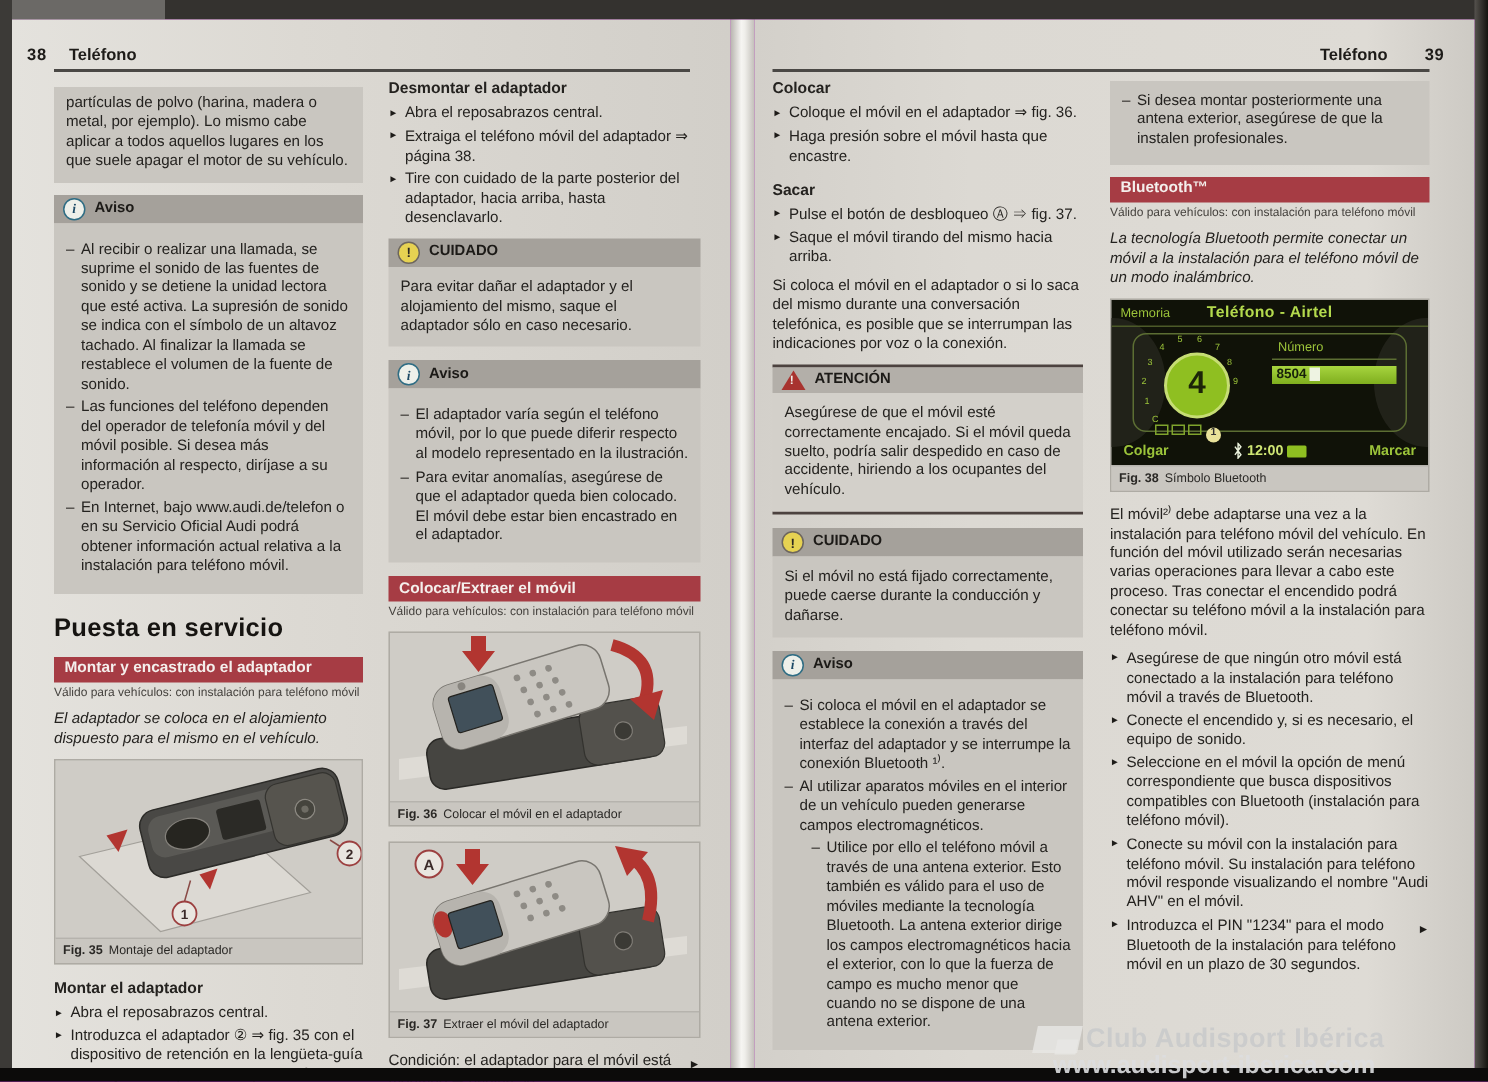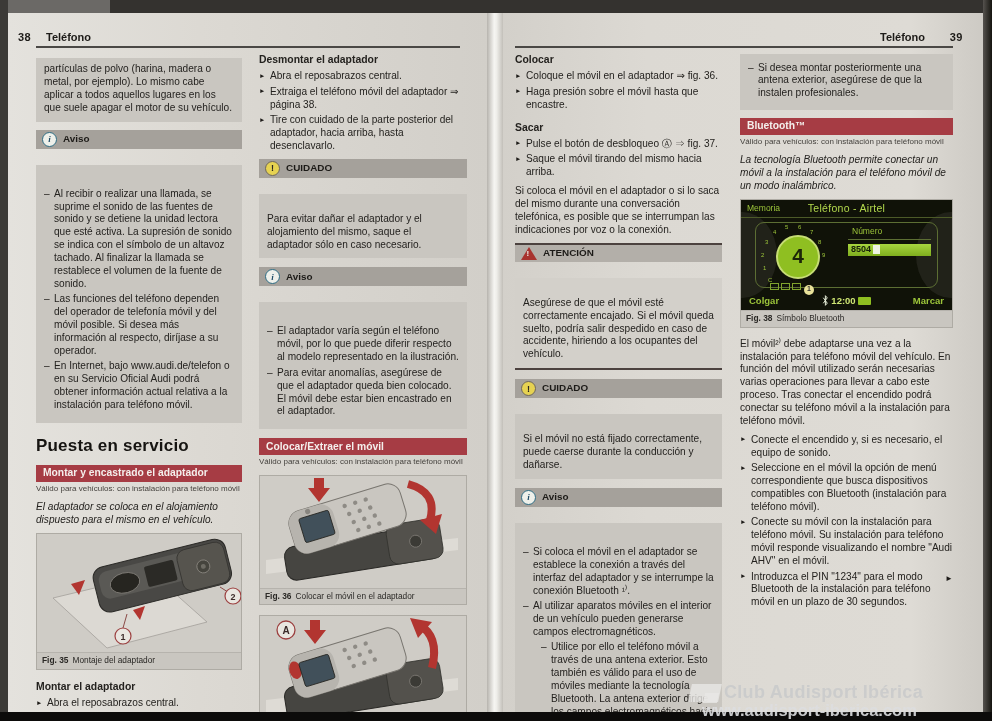--- a/index.html
+++ b/index.html
@@ -43,21 +43,21 @@
   ul.bullets li::before{content:"►";position:absolute;left:0;top:1.5px;font-size:6.5px;color:#1d1b18;}
   ul.dashlist li{position:relative;padding-left:10px;margin:2.5px 0;}
   ul.dashlist li::before{content:"–";position:absolute;left:0;top:0;}
   ul.dashlist ul{list-style:none;margin:2.5px 0 0;padding:0 0 0 8px;}
   ul.dashlist ul li{padding-left:10px;}
   
   .graybox{background:#c9c6c0;padding:5px 8px 7px;margin:3px 0 8px;}
   .notebox{margin:6px 0 9px;}
   .nb-head{background:#a5a19b;display:flex;align-items:center;gap:6px;
            padding:2px 6px;font-weight:bold;font-size:9.9px;color:#1c1a17;}
-  .nb-body{background:#c9c6c0;padding:19px 8px 7px;margin-top:16px;}
+  .nb-body{background:#c9c6c0;padding:8px 8px 7px;}
   .atencion{border-top:2px solid #4c423f;border-bottom:2px solid #4c423f;}
   .atencion .nb-head{background:#b3afa9;}
   .atencion .nb-body{background:#d3d0ca;}
   
   .ic{flex:0 0 auto;display:inline-flex;align-items:center;justify-content:center;}
   .ic-info{width:13px;height:13px;border-radius:50%;border:1.6px solid #2f6d84;
            background:#eef0ea;color:#1d4a66;font:italic bold 9px "Liberation Serif",serif;}
   .ic-caution{width:13px;height:13px;border-radius:50%;border:1.6px solid #6d665e;
               background:#e6d252;color:#2b2722;font:bold 9px "Liberation Sans",sans-serif;}
   .ic-warn{width:0;height:0;border-left:8px solid transparent;border-right:8px solid transparent;
@@ -76,21 +76,21 @@
   .fn{display:flex;gap:5px;margin:3px 0;}
   .fn .mk{font-size:7px;vertical-align:super;flex:0 0 12px;}
   
   .mmi{position:relative;width:100%;height:110px;background:#101208;overflow:hidden;color:#a6cf3b;}
   .mmi::before,.mmi::after{content:"";position:absolute;top:12px;width:70px;height:86px;
           border-radius:50%;background:#23251c;opacity:.9;}
   .mmi::before{left:-34px;} .mmi::after{right:-34px;}
   .mmi-top{position:relative;display:flex;align-items:center;height:17px;
            border-bottom:1px solid #4c5a28;padding:0 6px;z-index:2;}
   .mmi-soft{font-size:8.5px;color:#9cc43a;width:52px;}
-  .mmi-title{flex:1;text-align:center;font-weight:normal;font-size:10.5px;color:#b3d94d;letter-spacing:.3px;}
+  .mmi-title{flex:1;text-align:center;font-weight:bold;font-size:10.5px;color:#b3d94d;letter-spacing:.3px;}
   .mmi-main{position:absolute;left:14px;right:14px;top:22px;bottom:22px;
             border:1px solid #5c6e33;border-radius:9px;z-index:2;}
   .mmi-dial{position:absolute;left:4px;top:2px;width:78px;height:62px;}
   .dig{position:absolute;font-size:6px;color:#9cc43a;}
   .mmi-knob{position:absolute;left:16px;top:10px;width:40px;height:40px;border-radius:50%;
             background:#8fbf21;border:2px solid #c6dd74;color:#1c2508;
             display:flex;align-items:center;justify-content:center;
             font-size:21px;font-weight:bold;}
   .mmi-icons{position:absolute;left:10px;bottom:-3px;display:flex;gap:2px;}
   .mmi-icons i{width:7px;height:5px;border:1px solid #7fa32c;display:block;}
@@ -428,20 +428,21 @@
           </div>
         </div>
         <div class="figcap">
           <b>Fig. 38</b><span>Símbolo Bluetooth</span>
         </div>
       </div>
 
       <div class="para">El móvil²⁾ debe adaptarse una vez a la instalación para teléfono móvil del vehículo. En función del móvil utilizado serán necesarias varias operaciones para llevar a cabo este proceso. Tras conectar el encendido podrá conectar su teléfono móvil a la instalación para teléfono móvil.</div>
 
       <ul class="bullets">
+        <li>Asegúrese de que ningún otro móvil está conectado a la instalación para teléfono móvil a través de Bluetooth.</li>
         <li>Conecte el encendido y, si es necesario, el equipo de sonido.</li>
         <li>Seleccione en el móvil la opción de menú correspondiente que busca dispositivos compatibles con Bluetooth (instalación para teléfono móvil).</li>
         <li>Conecte su móvil con la instalación para teléfono móvil. Su instalación para teléfono móvil responde visualizando el nombre "Audi AHV" en el móvil.</li>
         <li>
           <span class="contmark">►</span>
           <span>Introduzca el PIN "1234" para el modo Bluetooth de la instalación para teléfono móvil en un plazo de 30 segundos.</span>
         </li>
       </ul>
     </div>
   </div>

